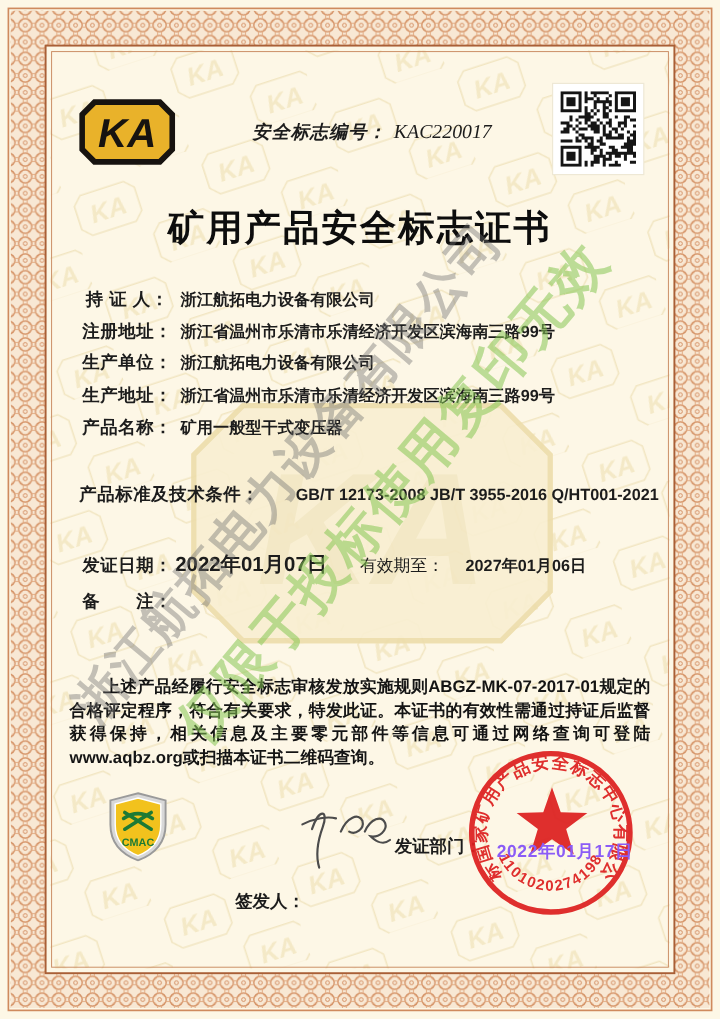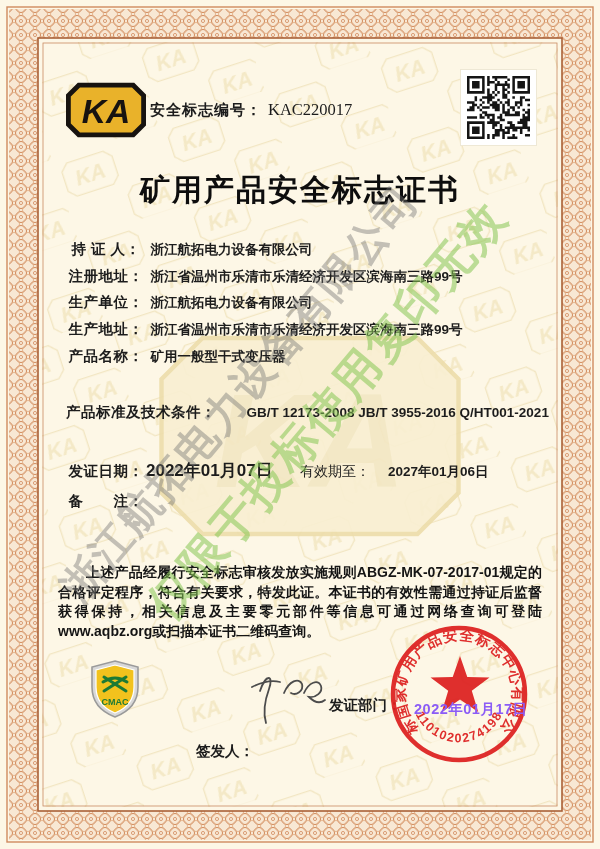--- a/index.html
+++ b/index.html
@@ -5,21 +5,21 @@
   html,body{margin:0;padding:0;background:#e9e2cf;}
   .page{position:relative;width:600px;height:849px;margin:0 auto;background:#fdf7e6;
         font-family:"Liberation Sans","DejaVu Sans",sans-serif;overflow:hidden;color:#1c1c1c;}
   .abs{position:absolute;}
   
   .bg-svg{left:0;top:0;z-index:0;}
   .frame-svg{left:0;top:0;z-index:2;pointer-events:none;}
   .bigka{z-index:1;opacity:.9;}
   
   .ka-logo{left:66px;top:82px;width:80px;height:56px;z-index:3;}
-  .certline{left:150px;top:100px;width:320px;z-index:3;white-space:nowrap;}
+  .certline{left:150px;top:100px;width:320px;text-align:center;z-index:3;white-space:nowrap;font-style:italic;}
   .certline .lbl{font-weight:bold;font-size:15px;letter-spacing:1px;}
   .certline .val{font-family:"Liberation Serif","DejaVu Serif",serif;font-size:16.5px;margin-left:6px;}
   .qr-wrap{left:461px;top:70px;width:75px;height:75px;background:#fff;z-index:3;
            display:flex;align-items:center;justify-content:center;box-shadow:0 0 0 1px #eee8d5;}
   .title{left:0;top:170px;width:600px;text-align:center;z-index:3;
          font-family:"Liberation Serif","DejaVu Serif",serif;font-weight:900;
          font-size:30px;letter-spacing:2px;color:#0d0d0d;}
   
   .row{left:66px;width:480px;height:20px;z-index:3;white-space:nowrap;}
   .row .lbl{display:inline-block;min-width:80px;font-weight:bold;font-size:14.5px;letter-spacing:.5px;text-align:center;}

